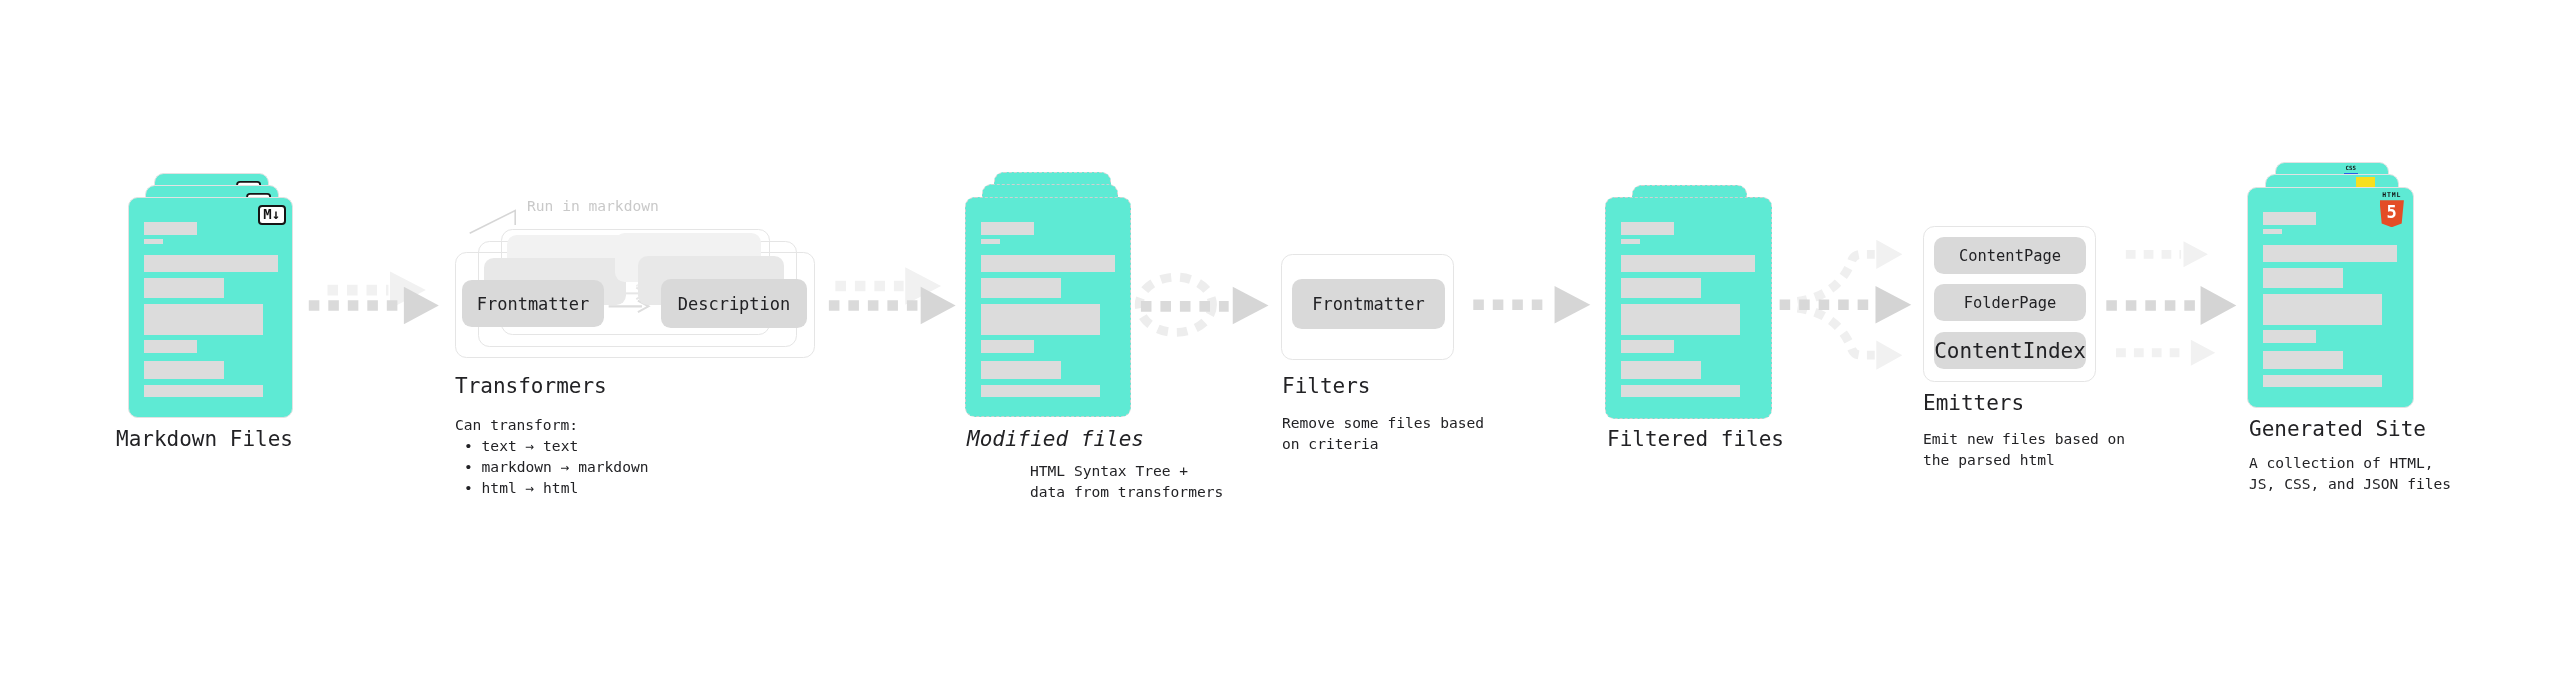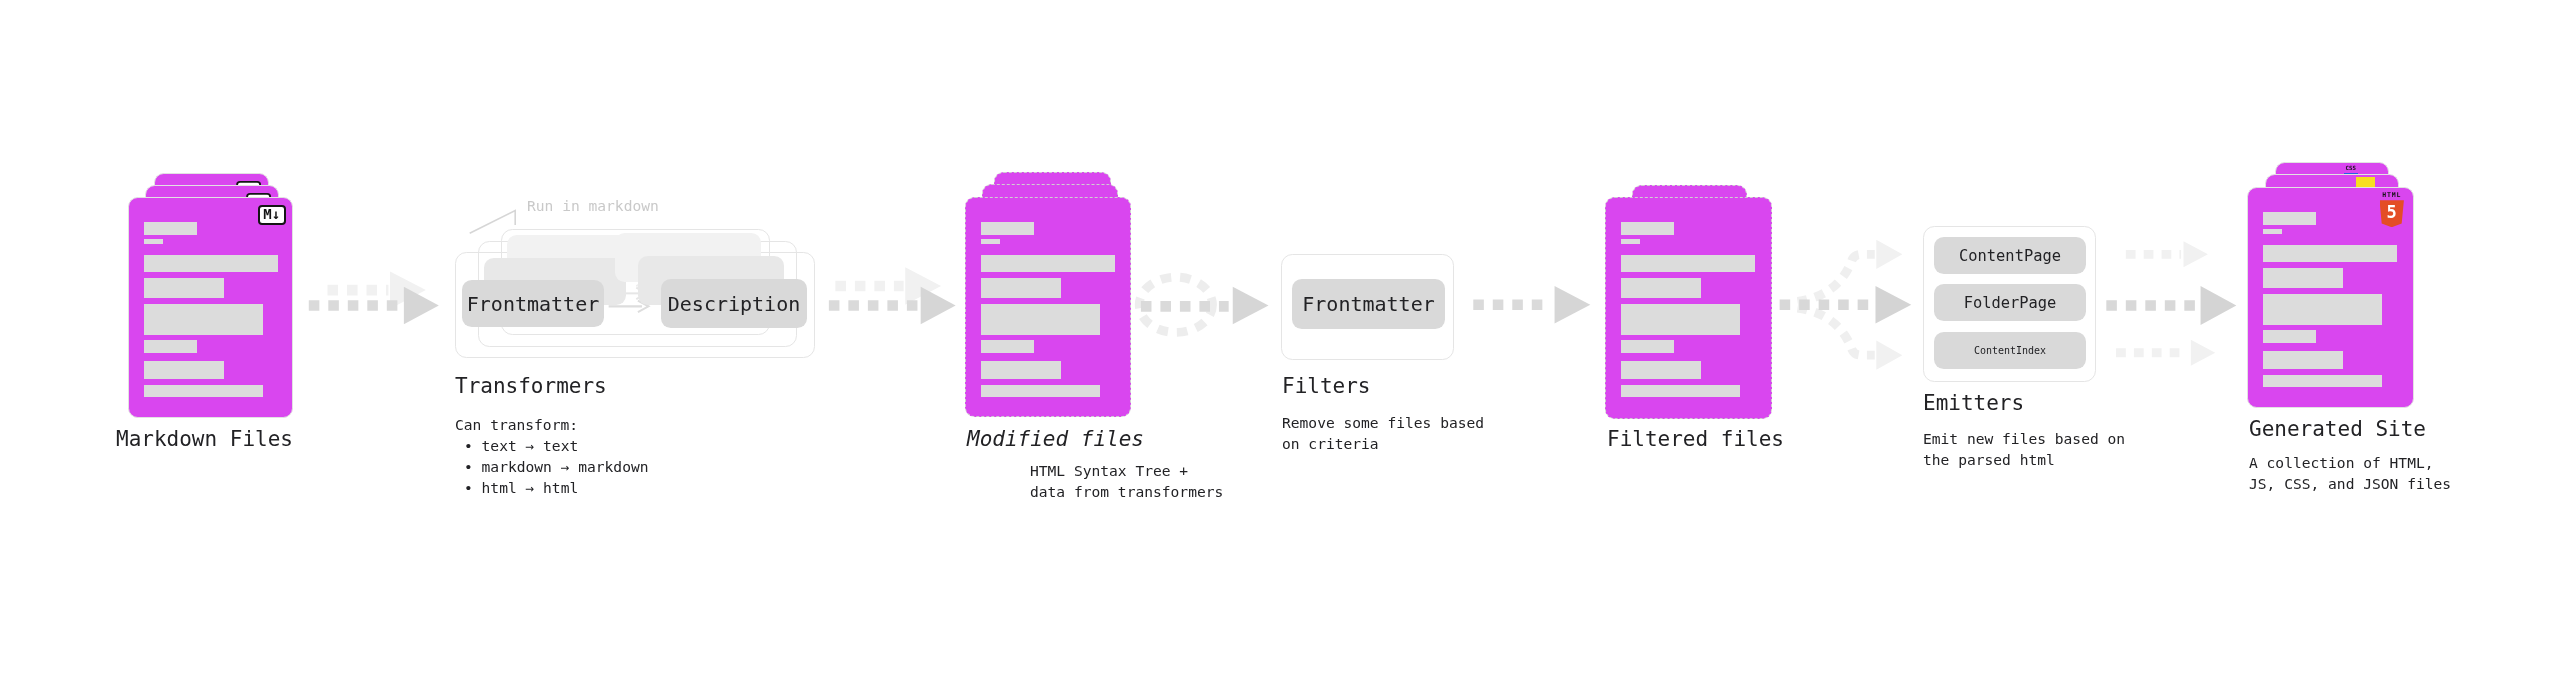--- a/index.html
+++ b/index.html
@@ -3,21 +3,21 @@
 <meta charset="utf-8">
 <style>
   html,body{margin:0;padding:0;background:#ffffff;}
   .canvas{
     position:relative;width:2576px;height:681px;background:#ffffff;overflow:hidden;
     font-family:"DejaVu Sans Mono","Liberation Mono",monospace;color:#222225;
   }
   .arrow-layer{position:absolute;inset:0;width:2576px;height:681px;pointer-events:none;}
 
   
-  .card{position:absolute;background:#d946ef;border:1.6px solid #e2e2e2;border-radius:9.8px;box-sizing:border-box;}
+  .card{position:absolute;background:#5eead4;border:1.6px solid #e2e2e2;border-radius:9.8px;box-sizing:border-box;}
   .card.dashed{border:1.6px dashed #d0d0d0;}
   .skel{position:absolute;left:15.4px;top:24.4px;right:14.6px;display:flex;flex-direction:column;}
   .skel i{display:block;background:#dcdcdc;}
   .s1{width:53px;height:13px;margin-bottom:4.1px}
   .s2{width:18.7px;height:4.9px;margin-bottom:10.6px}
   .s3{width:134px;height:17px;margin-bottom:5.7px}
   .s4{width:80px;height:20.3px;margin-bottom:5.7px}
   .s5{width:119px;height:31px;margin-bottom:5.7px}
   .s6{width:53px;height:13px;margin-bottom:7.3px}
   .s7{width:80px;height:18.7px;margin-bottom:5.7px}
@@ -40,21 +40,21 @@
   
   .h{position:absolute;font-size:21px;line-height:23px;color:#222225;white-space:nowrap;}
   .sub{position:absolute;font-size:14.6px;line-height:21px;color:#222225;white-space:pre-line;}
   .bullets{position:absolute;font-size:14.6px;line-height:21px;color:#222225;}
   .bullets .b{padding-left:9px;}
   .annotation{position:absolute;font-size:14.6px;color:#c9c9c9;white-space:nowrap;}
 
   
   .frame{position:absolute;border:1.6px solid #e5e5e5;border-radius:11.4px;box-sizing:border-box;background:transparent;}
   .pill{position:absolute;background:#d9d9d9;border-radius:9.8px;display:flex;align-items:center;justify-content:center;
-    font-size:20px;color:#222225;box-sizing:border-box;}
+    font-size:17px;color:#222225;box-sizing:border-box;}
   .ghost1{background:#e8e8e8;}
   .ghost2{background:#f2f2f2;}
 </style>
 </head>
 <body>
 
 <div class="canvas">
 
   <svg class="arrow-layer" viewBox="0 0 3170 838">
     <g>
@@ -202,21 +202,21 @@
           <i class="s8"></i>
       </div>
     </div>
     <div class="h" style="left:1607px;top:428px;">Filtered files</div>
   </div>
 
   <div>
     <div class="frame" style="left:1923px;top:226px;width:173px;height:156px;"></div>
     <div class="pill" style="left:1934px;top:237px;width:152px;height:37px;font-size:15.4px;">ContentPage</div>
     <div class="pill" style="left:1934px;top:284px;width:152px;height:37px;font-size:15.4px;">FolderPage</div>
-    <div class="pill" style="left:1934px;top:332px;width:152px;height:37px;font-size:10px;">ContentIndex</div>
+    <div class="pill" style="left:1934px;top:332px;width:152px;height:37px;font-size:21px;">ContentIndex</div>
     <div class="h" style="left:1923px;top:392px;">Emitters</div>
     <div class="sub" style="left:1923px;top:428px;">Emit new files based on
 the parsed html</div>
   </div>
 
   <div>
     <div class="card" style="left:2275px;top:162px;width:114px;height:50px;">
       <div class="css-badge">
         <div class="t">CSS</div>
         <div class="bar"></div>

